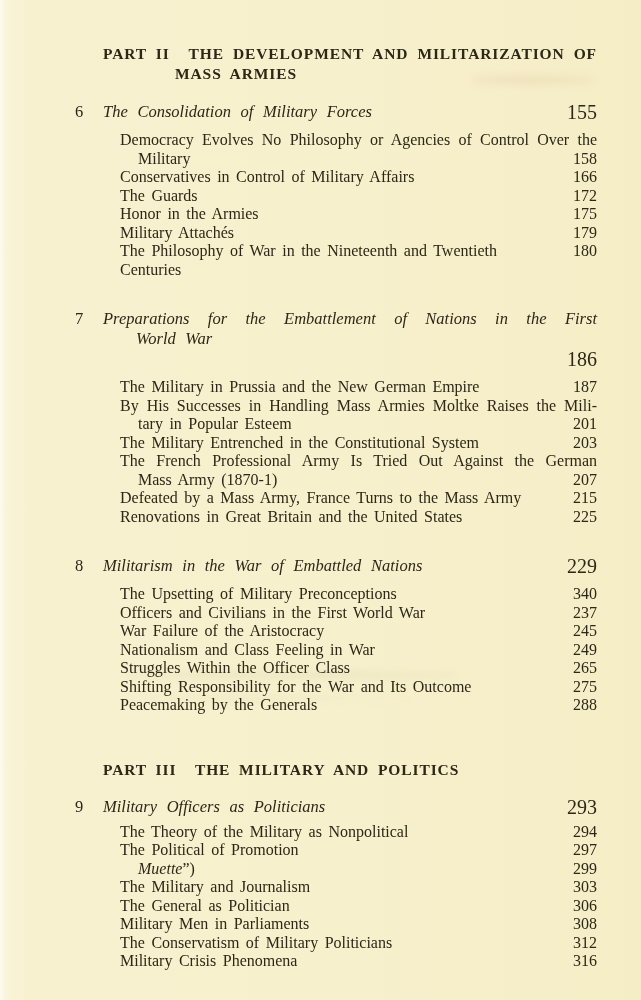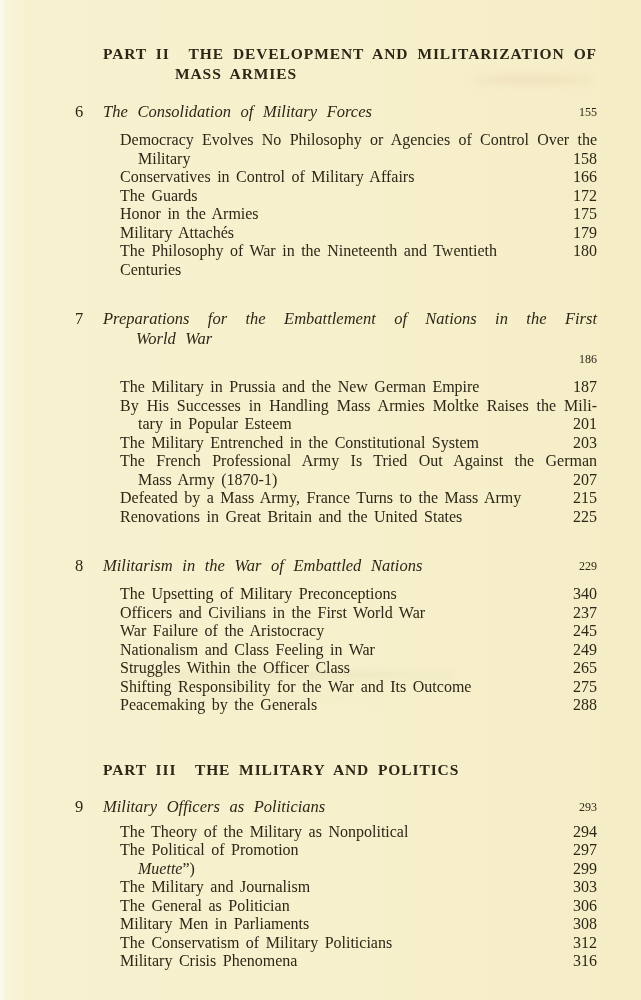--- a/index.html
+++ b/index.html
@@ -23,21 +23,21 @@
   .part-label{margin-right:10px;}
 
   
   .chapter{margin-bottom:30px;}
   .ch-head{display:flex;margin-bottom:9px;font-size:16.5px;line-height:20px;}
   .ch-num{flex:none;width:28px;font-weight:400;}
   .ch-body{flex:1;position:relative;}
   .ch-title{font-style:italic;word-spacing:5.5px;padding-right:46px;}
   .ch-title .jline{text-align:justify;text-align-last:justify;}
   .ch-title .cont{padding-left:33px;}
-  .ch-page{position:absolute;right:0;bottom:0;font-style:normal;font-size:12px;}
+  .ch-page{position:absolute;right:0;bottom:0;font-style:normal;font-size:20px;}
 
   
   .entries{margin-left:45px;font-size:16px;line-height:18.5px;word-spacing:2.5px;}
   .e-row{display:flex;justify-content:space-between;}
   .e-text{flex:1;}
   .e-pg{flex:none;width:36px;text-align:right;word-spacing:0;}
   .e-l1{text-align:justify;text-align-last:justify;}
   .e-cont{padding-left:18px;}
   .it{font-style:italic;}
 

